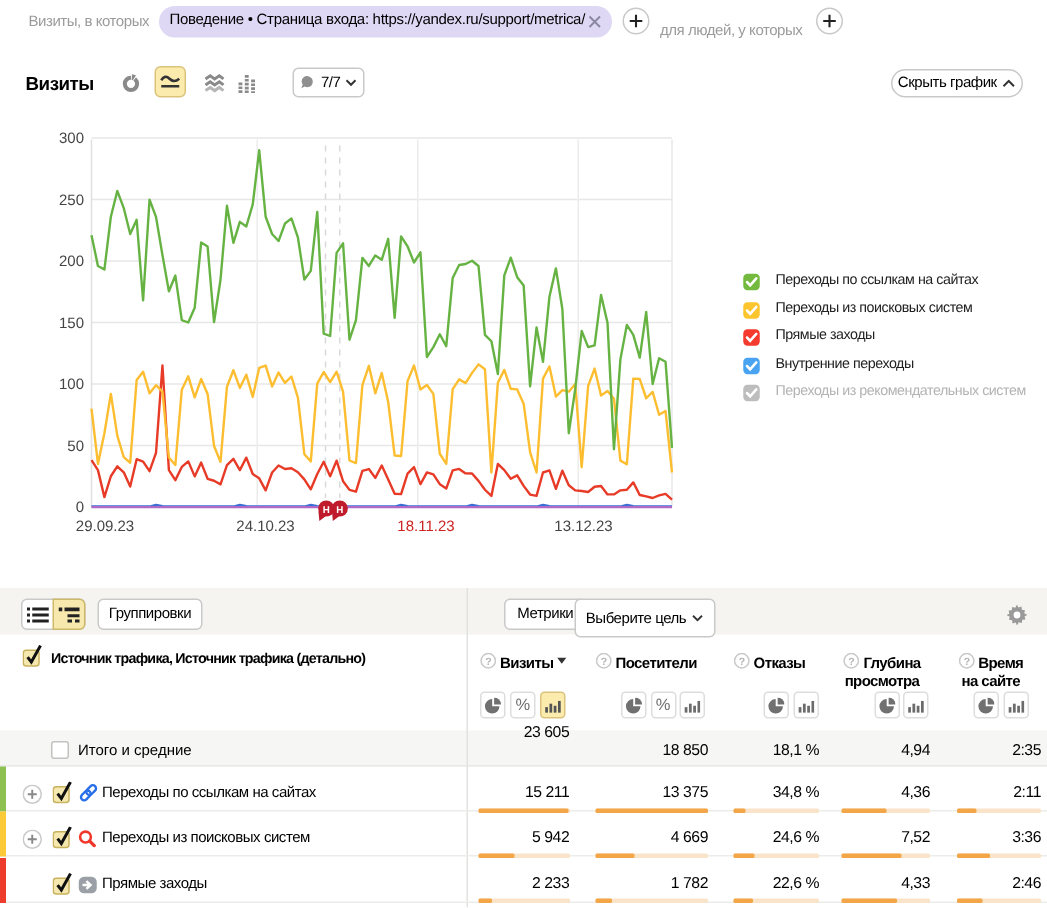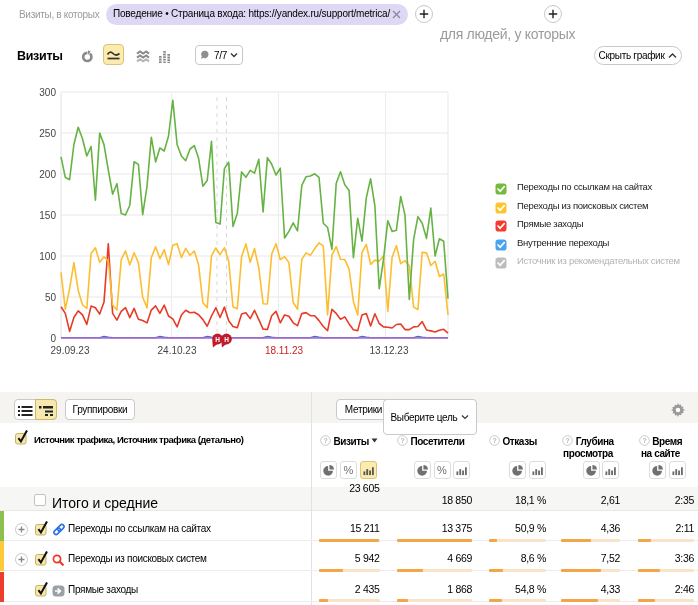--- a/index.html
+++ b/index.html
@@ -1,21 +1,21 @@
 <!DOCTYPE html>
 <html><head><meta charset="utf-8"><style>html,body{margin:0;padding:0}body{width:698px;height:605px;background:#fff;font-family:"Liberation Sans",sans-serif;position:relative;overflow:hidden}.ab{position:absolute;white-space:nowrap}.btn{position:absolute;background:#fff;border:1px solid #c9c9c9;border-radius:4px;font-size:10px;letter-spacing:-0.3px;color:#000;display:flex;align-items:center;justify-content:center;box-sizing:border-box}.num{position:absolute;font-size:10.5px;letter-spacing:-0.3px;color:#000;text-align:right;width:70px}.bar{position:absolute;height:3px;background:#f9e4ca;border-radius:1px}.fill{position:absolute;height:3px;background:#f2a647;border-radius:1px}</style></head><body>
 <div class="ab" style="left:19px;top:9px;font-size:10px;letter-spacing:-0.3px;color:#9b9b9b">Визиты, в которых</div>
 <div class="ab" style="left:106px;top:4px;width:302px;height:20.5px;background:#ded8f4;border-radius:10.5px;font-size:10px;letter-spacing:-0.2px;color:#000;line-height:20.5px;padding-left:7px;box-sizing:border-box;text-align:left">Поведение • Страница входа: https://yandex.ru/support/metrica/<svg width="9" height="9" viewBox="0 0 9 9" style="position:absolute;right:7px;top:6px">
       <path d="M1 1 L8 8 M8 1 L1 8" stroke="#8a87a0" stroke-width="1.3"></path>
     </svg></div>
 <div class="ab" style="left:415px;top:5px;width:18px;height:18px;border:1px solid #c9c9c9;border-radius:50%;box-sizing:border-box"></div>
 <svg class="ab" style="left:419px;top:9px" width="10" height="10" viewBox="0 0 10 10">
     <path d="M0.8 5 h8.4 M5 0.8 v8.4" stroke="#222" stroke-width="1.4"></path>
   </svg>
-<div class="ab" style="left:440px;top:26px;font-size:14px;letter-spacing:-0.3px;color:#9b9b9b">для людей, у которых</div>
+<div class="ab" style="left:440px;top:15px;font-size:10px;letter-spacing:-0.3px;color:#9b9b9b">для людей, у которых</div>
 <div class="ab" style="left:544px;top:5px;width:18px;height:18px;border:1px solid #c9c9c9;border-radius:50%;box-sizing:border-box"></div>
 <svg class="ab" style="left:548px;top:9px" width="10" height="10" viewBox="0 0 10 10">
     <path d="M0.8 5 h8.4 M5 0.8 v8.4" stroke="#222" stroke-width="1.4"></path>
   </svg>
 <div class="ab" style="left:17px;top:48.5px;font-size:12.5px;letter-spacing:-0.3px;font-weight:bold;color:#000">Визиты</div>
 <div class="ab" style="left:81px;top:49px"><svg width="13" height="13" viewBox="0 0 13 13">
       <circle cx="6.3" cy="6.9" r="4.1" stroke="#8a8a8a" stroke-width="2.7" fill="none"></circle>
       <path d="M6.3 6.9 L6.3 -0.6 L10.9 1.0 z" fill="#fff"></path>
       <path d="M6.78 4.3 L6.98 0.51 A5.3 5.3 0 0 1 9.66 1.41 L7.54 4.56 A1.5 1.5 0 0 0 6.78 4.3 z" fill="#8a8a8a"></path>
     </svg></div>
@@ -103,21 +103,21 @@
 <div class="ab" style="left:517px;top:218px;font-size:9.5px;letter-spacing:-0.3px;color:#222">Прямые заходы</div>
 <div class="ab" style="left:495px;top:236.5px"><svg width="12" height="12" viewBox="0 0 12 12">
       <rect x="0.5" y="0.5" width="11" height="11" rx="2.8" fill="#49a3f1"></rect>
       <path d="M3 6 l2.1 2.2 L9.2 3.6" stroke="#fff" stroke-width="1.7" fill="none" stroke-linecap="round"></path>
     </svg></div>
 <div class="ab" style="left:517px;top:236.5px;font-size:9.5px;letter-spacing:-0.3px;color:#222">Внутренние переходы</div>
 <div class="ab" style="left:495px;top:255px"><svg width="12" height="12" viewBox="0 0 12 12">
       <rect x="0.5" y="0.5" width="11" height="11" rx="2.8" fill="#bdbdbd"></rect>
       <path d="M3 6 l2.1 2.2 L9.2 3.6" stroke="#fff" stroke-width="1.7" fill="none" stroke-linecap="round"></path>
     </svg></div>
-<div class="ab" style="left:517px;top:255px;font-size:9.5px;letter-spacing:-0.3px;color:#b3b3b3">Источник из рекомендательных систем</div>
+<div class="ab" style="left:517px;top:255px;font-size:9.5px;letter-spacing:-0.3px;color:#b3b3b3">Переходы из рекомендательных систем</div>
 <div class="ab" style="left:0;top:392px;width:698px;height:31px;background:#f5f4f0"></div>
 <div class="ab" style="left:311px;top:392px;width:1px;height:213px;background:#e2e2e0"></div>
 <div class="ab" style="left:14px;top:399px;width:43px;height:21px;background:#fff;border:1px solid #c9c9c9;border-radius:4px;box-sizing:border-box"></div>
 <div class="ab" style="left:35px;top:399px;width:22px;height:21px;background:#f7e9ad;border:1px solid #cdb96a;border-radius:0 4px 4px 0;box-sizing:border-box"></div>
 <div class="ab" style="left:18px;top:403px"><svg width="15" height="12" viewBox="0 0 15 12">
       <g fill="#222">
         <rect x="0" y="1" width="2" height="2"></rect>
         <rect x="3.5" y="1" width="11" height="2"></rect>
         <rect x="0" y="5" width="2" height="2"></rect>
         <rect x="3.5" y="5" width="11" height="2"></rect>
@@ -129,21 +129,21 @@
       <g fill="#222">
         <rect x="0" y="1" width="2.5" height="2.5"></rect>
         <rect x="4" y="1" width="10" height="2.5"></rect>
         <rect x="6" y="5.5" width="8" height="2"></rect>
         <rect x="6" y="9" width="3" height="2"></rect>
         <rect x="11" y="9" width="3" height="2"></rect>
       </g>
     </svg></div>
 <div class="btn" style="left:65px;top:399px;width:70px;height:21px">Группировки</div>
 <div class="btn" style="left:336px;top:399px;width:55px;height:21px">Метрики</div>
-<div class="btn" style="left:383px;top:399px;width:94px;height:36px">Выберите цель<svg width="8" height="6" viewBox="0 0 8 6" style="margin-left:4px">
+<div class="btn" style="left:383px;top:399px;width:94px;height:26px">Выберите цель<svg width="8" height="6" viewBox="0 0 8 6" style="margin-left:4px">
       <path d="M1 1.5 L4 4.5 L7 1.5" stroke="#333" stroke-width="1.2" fill="none"></path>
     </svg></div>
 <div class="ab" style="left:671px;top:403px"><svg width="14" height="14" viewBox="0 0 16 16">
       <path fill="#9a9a9a" d="M8 0l1 2.2 2.4-.6.3 2.4 2.4.3-.6 2.4L16 8l-2.2 1 .6 2.4-2.4.3-.3 2.4-2.4-.6L8 16l-1-2.2-2.4.6-.3-2.4-2.4-.3.6-2.4L0 8l2.2-1-.6-2.4 2.4-.3.3-2.4 2.4.6z"></path>
       <circle cx="8" cy="8" r="2.6" fill="#fff"></circle>
     </svg></div>
 <svg class="ab" style="left:15px;top:430px" width="17" height="15" viewBox="0 0 17 15">
     <rect x="0.5" y="3.5" width="10.5" height="10.5" rx="2" fill="#f5e8ae" stroke="#c9b25e"></rect>
     <path d="M3.4 8.1 l2.5 3.3 L12 0.4" stroke="#111" stroke-width="2" fill="none"></path>
   </svg>
@@ -252,25 +252,25 @@
         <rect x="0.5" y="7" width="2" height="4"></rect>
         <rect x="3.6" y="4.5" width="2" height="6.5"></rect>
         <rect x="6.7" y="6" width="2" height="5"></rect>
         <rect x="9.8" y="2.5" width="2" height="8.5"></rect>
       </g>
     </svg>
   </div>
 <div class="ab" style="left:0;top:487px;width:698px;height:24px;background:#f6f6f4;border-bottom:1px solid #e8e8e6;box-sizing:border-box"></div>
 <div class="ab" style="left:311px;top:487px;width:1px;height:24px;background:#e2e2e0"></div>
 <div class="ab" style="left:34px;top:494px;width:12px;height:12px;background:#fff;border:1px solid #c2c2c2;border-radius:2px;box-sizing:border-box"></div>
-<div class="ab" style="left:52px;top:495px;font-size:14px">Итого и средние</div>
+<div class="ab" style="left:52px;top:495px;font-size:10px">Итого и средние</div>
 <div class="num" style="left:309.5px;top:482px">23 605</div>
 <div class="num" style="left:402px;top:494px">18 850</div>
 <div class="num" style="left:476px;top:494px">18,1 %</div>
-<div class="num" style="left:550px;top:494px">2,61</div>
+<div class="num" style="left:550px;top:494px">4,94</div>
 <div class="num" style="left:624px;top:494px">2:35</div>
 <div class="ab" style="left:0;top:511px;width:698px;height:30px;border-bottom:1px solid #ececea;box-sizing:border-box"></div>
 <div class="ab" style="left:0;top:511px;width:4px;height:30px;background:#8cc152"></div>
 <svg class="ab" style="left:15px;top:523px" width="13" height="13" viewBox="0 0 13 13">
     <rect x="0.5" y="0.5" width="12" height="12" rx="6" fill="#fff" stroke="#c9c9c9"></rect>
     <path d="M3.5 6.5 h6 M6.5 3.5 v6" stroke="#888" stroke-width="1.3"></path>
   </svg>
 <svg class="ab" style="left:35px;top:521px" width="17" height="15" viewBox="0 0 17 15">
     <rect x="0.5" y="3.5" width="10.5" height="10.5" rx="2" fill="#f5e8ae" stroke="#c9b25e"></rect>
     <path d="M3.4 8.1 l2.5 3.3 L12 0.4" stroke="#111" stroke-width="2" fill="none"></path>
@@ -281,21 +281,21 @@
         <rect x="5.8" y="4.4" width="7.4" height="4.2" rx="2.1"></rect>
       </g>
     </svg></div>
 <div class="ab" style="left:68px;top:523px;font-size:10px;letter-spacing:-0.3px">Переходы по ссылкам на сайтах</div>
 <div class="num" style="left:309.5px;top:522px">15 211</div>
 <div class="bar" style="left:319px;top:538.5px;width:60.5px"></div>
 <div class="fill" style="left:319px;top:538.5px;width:60px"></div>
 <div class="num" style="left:402px;top:522px">13 375</div>
 <div class="bar" style="left:397px;top:538.5px;width:75px"></div>
 <div class="fill" style="left:397px;top:538.5px;width:75px"></div>
-<div class="num" style="left:476px;top:522px">50,9 %</div>
+<div class="num" style="left:476px;top:522px">34,8 %</div>
 <div class="bar" style="left:489px;top:538.5px;width:57px"></div>
 <div class="fill" style="left:489px;top:538.5px;width:8px"></div>
 <div class="num" style="left:550px;top:522px">4,36</div>
 <div class="bar" style="left:561px;top:538.5px;width:59px"></div>
 <div class="fill" style="left:561px;top:538.5px;width:30px"></div>
 <div class="num" style="left:624px;top:522px">2:11</div>
 <div class="bar" style="left:638px;top:538.5px;width:56px"></div>
 <div class="fill" style="left:638px;top:538.5px;width:13px"></div>
 <div class="ab" style="left:0;top:541px;width:698px;height:30px;border-bottom:1px solid #ececea;box-sizing:border-box"></div>
 <div class="ab" style="left:0;top:541px;width:4px;height:30px;background:#fcca38"></div>
@@ -311,46 +311,46 @@
       <circle cx="5" cy="5" r="3.6" fill="none" stroke="#f0372a" stroke-width="1.7"></circle>
       <line x1="7.8" y1="7.8" x2="10.8" y2="10.8" stroke="#f0372a" stroke-width="2.2" stroke-linecap="round"></line>
     </svg></div>
 <div class="ab" style="left:68px;top:553px;font-size:10px;letter-spacing:-0.3px">Переходы из поисковых систем</div>
 <div class="num" style="left:309.5px;top:552px">5 942</div>
 <div class="bar" style="left:319px;top:568.5px;width:60.5px"></div>
 <div class="fill" style="left:319px;top:568.5px;width:24px"></div>
 <div class="num" style="left:402px;top:552px">4 669</div>
 <div class="bar" style="left:397px;top:568.5px;width:75px"></div>
 <div class="fill" style="left:397px;top:568.5px;width:26px"></div>
-<div class="num" style="left:476px;top:552px">8,6 %</div>
+<div class="num" style="left:476px;top:552px">24,6 %</div>
 <div class="bar" style="left:489px;top:568.5px;width:57px"></div>
 <div class="fill" style="left:489px;top:568.5px;width:14px"></div>
 <div class="num" style="left:550px;top:552px">7,52</div>
 <div class="bar" style="left:561px;top:568.5px;width:59px"></div>
 <div class="fill" style="left:561px;top:568.5px;width:40px"></div>
 <div class="num" style="left:624px;top:552px">3:36</div>
 <div class="bar" style="left:638px;top:568.5px;width:56px"></div>
 <div class="fill" style="left:638px;top:568.5px;width:22px"></div>
 <div class="ab" style="left:0;top:571.5px;width:698px;height:30px;border-bottom:1px solid #ececea;box-sizing:border-box"></div>
 <div class="ab" style="left:0;top:571.5px;width:4px;height:30px;background:#ee3c2c"></div>
 <svg class="ab" style="left:35px;top:581.5px" width="17" height="15" viewBox="0 0 17 15">
     <rect x="0.5" y="3.5" width="10.5" height="10.5" rx="2" fill="#f5e8ae" stroke="#c9b25e"></rect>
     <path d="M3.4 8.1 l2.5 3.3 L12 0.4" stroke="#111" stroke-width="2" fill="none"></path>
   </svg>
 <div class="ab" style="left:52px;top:582.5px"><svg width="13" height="12" viewBox="0 0 13 12">
       <rect x="0.5" y="0.5" width="12" height="11" rx="3.5" fill="#9aa0a5"></rect>
       <path d="M3 6 h4.6 M5.6 3.4 L8.4 6 L5.6 8.6" stroke="#fff" stroke-width="1.6" fill="none"></path>
     </svg></div>
 <div class="ab" style="left:68px;top:583.5px;font-size:10px;letter-spacing:-0.3px">Прямые заходы</div>
-<div class="num" style="left:309.5px;top:582.5px">2 435</div>
+<div class="num" style="left:309.5px;top:582.5px">2 233</div>
 <div class="bar" style="left:319px;top:599.0px;width:60.5px"></div>
 <div class="fill" style="left:319px;top:599.0px;width:9px"></div>
-<div class="num" style="left:402px;top:582.5px">1 868</div>
+<div class="num" style="left:402px;top:582.5px">1 782</div>
 <div class="bar" style="left:397px;top:599.0px;width:75px"></div>
 <div class="fill" style="left:397px;top:599.0px;width:11px"></div>
-<div class="num" style="left:476px;top:582.5px">54,8 %</div>
+<div class="num" style="left:476px;top:582.5px">22,6 %</div>
 <div class="bar" style="left:489px;top:599.0px;width:57px"></div>
 <div class="fill" style="left:489px;top:599.0px;width:13px"></div>
 <div class="num" style="left:550px;top:582.5px">4,33</div>
 <div class="bar" style="left:561px;top:599.0px;width:59px"></div>
 <div class="fill" style="left:561px;top:599.0px;width:37px"></div>
 <div class="num" style="left:624px;top:582.5px">2:46</div>
 <div class="bar" style="left:638px;top:599.0px;width:56px"></div>
 <div class="fill" style="left:638px;top:599.0px;width:17px"></div>
 </body></html>

